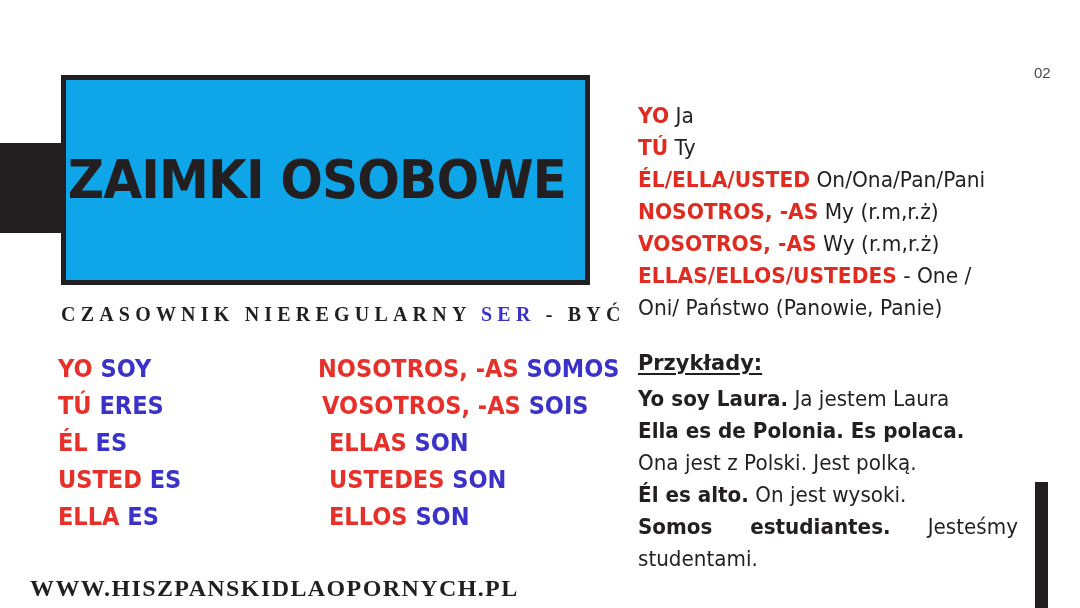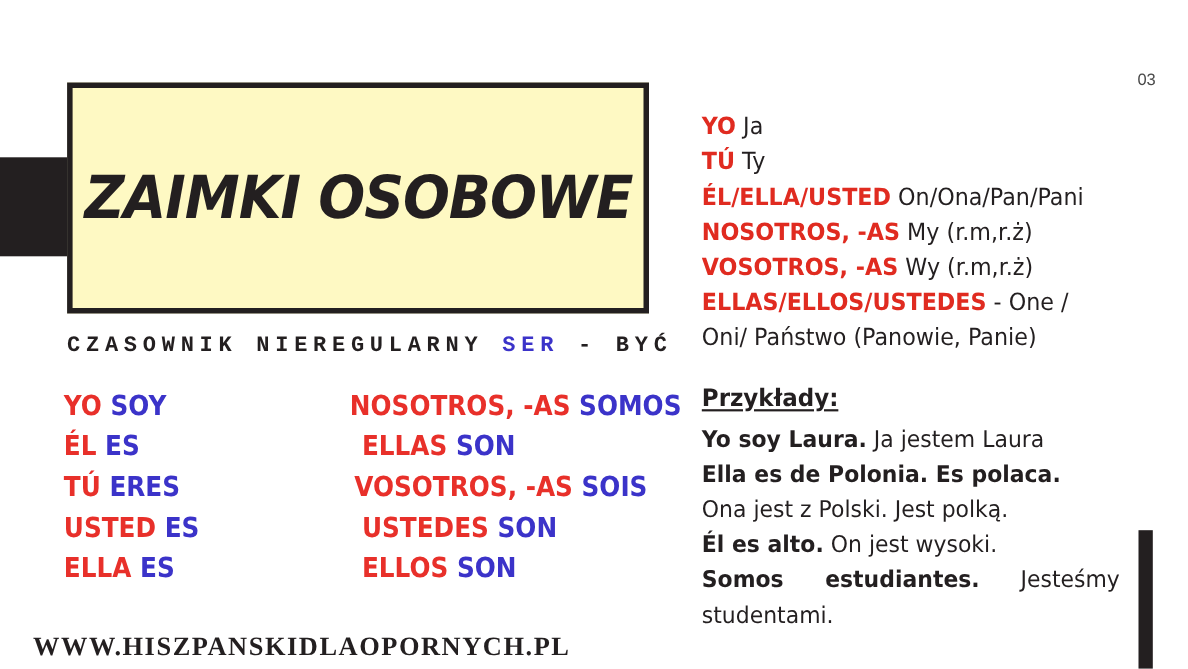--- a/index.html
+++ b/index.html
@@ -42,44 +42,43 @@
   }
 
   
   .title-box {
     position: absolute;
     left: 61px;
     top: 75px;
     width: 529px;
     height: 210px;
     border: 5px solid #231f20;
-    background: #fef9c3;
+    background: #0ea5e9;
     box-sizing: border-box;
     display: flex;
     align-items: center;
-    justify-content: center;
-    z-index: 2;
-    font-style: italic;
+    justify-content: flex-end;
+    z-index: 2;
   }
   .title-text {
     font-family: "DejaVu Sans", sans-serif;
     font-weight: bold;
     font-size: 54px;
     letter-spacing: -1px;
     color: #231f20;
     transform: scaleX(0.93);
     white-space: nowrap;
     line-height: 1;
   }
 
   .subtitle {
     position: absolute;
     left: 61px;
     top: 303px;
-    font-family: Liberation Mono, monospace;
+    font-family: Liberation Serif, serif;
     font-weight: bold;
     font-size: 20px;
     letter-spacing: 5.2px;
     color: #231f20;
     white-space: nowrap;
     z-index: 2;
   }
   .subtitle .verb-hl { color: #3b33c9; }
 
   
@@ -200,42 +199,42 @@
   }
 </style>
 </head>
 <body>
 
 <div class="slide">
 
   <div class="left-tab"></div>
   <div class="right-bar"></div>
 
-  <div class="page-num">03</div>
+  <div class="page-num">02</div>
 
   <div class="title-box">
     <div class="title-text">ZAIMKI OSOBOWE</div>
   </div>
 
   <div class="subtitle">
     <span>CZASOWNIK NIEREGULARNY </span><span class="verb-hl">SER</span><span> - BYĆ</span>
   </div>
 
   <div class="conj" id="conj-table">
       <div class="conj-row">
         <div class="conj-cell col1"><span class="pron">YO </span><span class="form">SOY</span></div>
         <div class="conj-cell col2"><span class="pron">NOSOTROS, -AS </span><span class="form">SOMOS</span></div>
       </div>
       <div class="conj-row">
+        <div class="conj-cell col1"><span class="pron">TÚ </span><span class="form">ERES</span></div>
+        <div class="conj-cell col2"><span class="pron">VOSOTROS, -AS </span><span class="form">SOIS</span></div>
+      </div>
+      <div class="conj-row">
         <div class="conj-cell col1"><span class="pron">ÉL </span><span class="form">ES</span></div>
         <div class="conj-cell col2"><span class="pron">ELLAS </span><span class="form">SON</span></div>
-      </div>
-      <div class="conj-row">
-        <div class="conj-cell col1"><span class="pron">TÚ </span><span class="form">ERES</span></div>
-        <div class="conj-cell col2"><span class="pron">VOSOTROS, -AS </span><span class="form">SOIS</span></div>
       </div>
       <div class="conj-row">
         <div class="conj-cell col1"><span class="pron">USTED </span><span class="form">ES</span></div>
         <div class="conj-cell col2"><span class="pron">USTEDES </span><span class="form">SON</span></div>
       </div>
       <div class="conj-row">
         <div class="conj-cell col1"><span class="pron">ELLA </span><span class="form">ES</span></div>
         <div class="conj-cell col2"><span class="pron">ELLOS </span><span class="form">SON</span></div>
       </div>
     </div>

